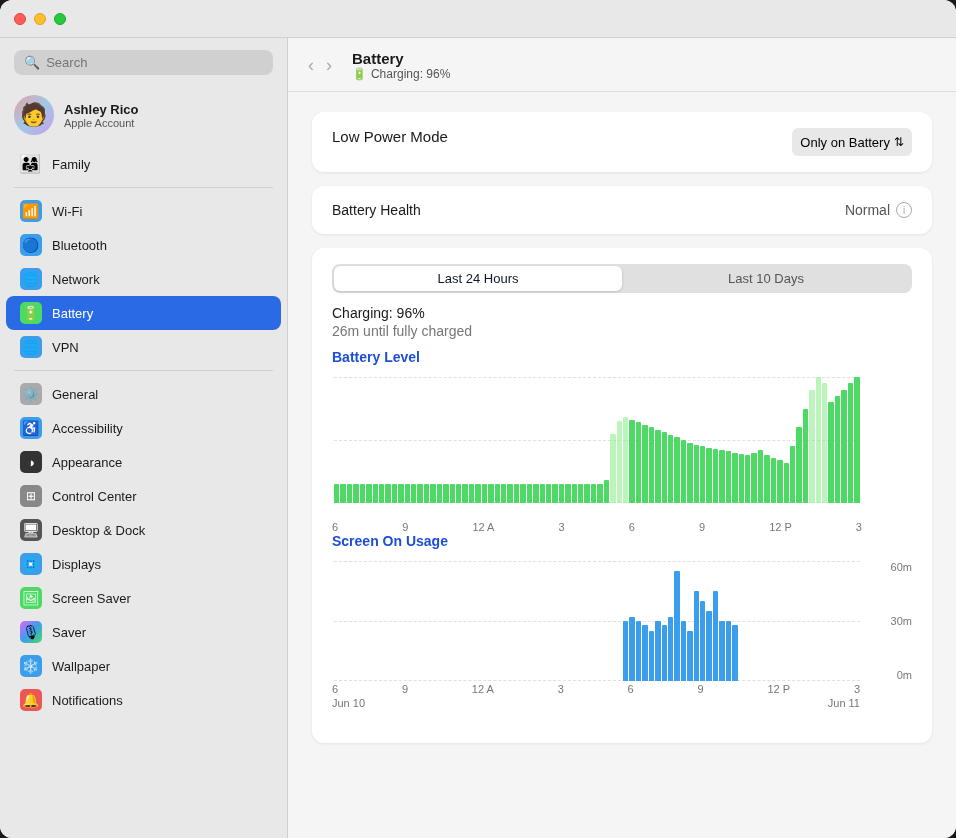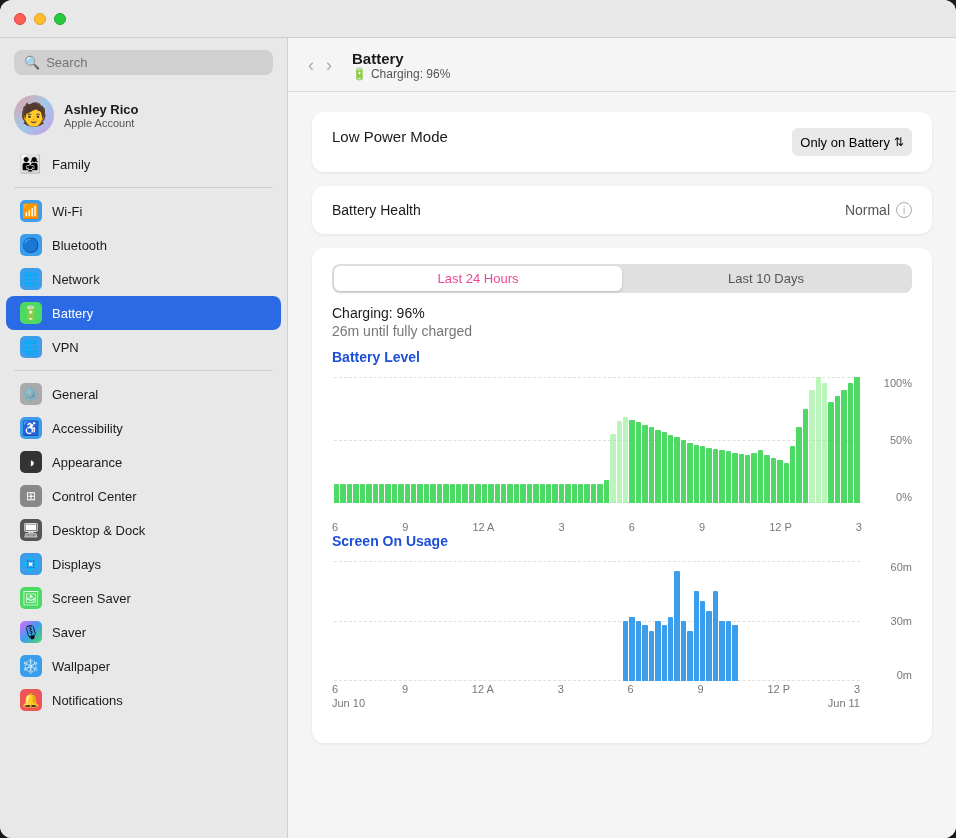--- a/index.html
+++ b/index.html
@@ -217,21 +217,21 @@
       flex: 1;
       text-align: center;
       padding: 5px;
       border-radius: 6px;
       font-size: 13px;
       cursor: pointer;
       color: #555;
     }
     .time-tab.active {
       background: white;
-      color: #ec4899;
+      color: #0f172a;
       font-weight: 500;
       box-shadow: 0 1px 3px rgba(0,0,0,0.15);
     }
     .charging-status { font-size: 14px; font-weight: 500; color: #1a1a1a; }
     .charging-eta { font-size: 14px; color: #777; margin-top: 2px; }
     
     .chart-section { margin-top: 10px; }
     .chart-title { font-size: 14px; font-weight: 600; color: #1d4ed8; margin-bottom: 8px; }
     .chart-container {
       position: relative;
@@ -524,25 +524,20 @@
                   <div class="bar-green" style="height: 75%; flex: 1 1 0%; min-width: 2px; border-radius: 1px 1px 0px 0px;"></div>
                   <div class="bar-highlight" style="height: 90%; flex: 1 1 0%; min-width: 2px; border-radius: 1px 1px 0px 0px;"></div>
                   <div class="bar-highlight" style="height: 100%; flex: 1 1 0%; min-width: 2px; border-radius: 1px 1px 0px 0px;"></div>
                   <div class="bar-highlight" style="height: 95%; flex: 1 1 0%; min-width: 2px; border-radius: 1px 1px 0px 0px;"></div>
                   <div class="bar-green" style="height: 80%; flex: 1 1 0%; min-width: 2px; border-radius: 1px 1px 0px 0px;"></div>
                   <div class="bar-green" style="height: 85%; flex: 1 1 0%; min-width: 2px; border-radius: 1px 1px 0px 0px;"></div>
                   <div class="bar-green" style="height: 90%; flex: 1 1 0%; min-width: 2px; border-radius: 1px 1px 0px 0px;"></div>
                   <div class="bar-green" style="height: 95%; flex: 1 1 0%; min-width: 2px; border-radius: 1px 1px 0px 0px;"></div>
                   <div class="bar-green" style="height: 100%; flex: 1 1 0%; min-width: 2px; border-radius: 1px 1px 0px 0px;"></div>
                 </div>
-              <div class="chart-y-labels" style="top:4px;bottom:30px;">
-                <span class="chart-y-label">100%</span>
-                <span class="chart-y-label">50%</span>
-                <span class="chart-y-label">0%</span>
-              </div>
               <div class="chart-x-labels">
                 <span class="chart-x-label">6</span>
                 <span class="chart-x-label">9</span>
                 <span class="chart-x-label">12 A</span>
                 <span class="chart-x-label">3</span>
                 <span class="chart-x-label">6</span>
                 <span class="chart-x-label">9</span>
                 <span class="chart-x-label">12 P</span>
                 <span class="chart-x-label">3</span>
               </div>

